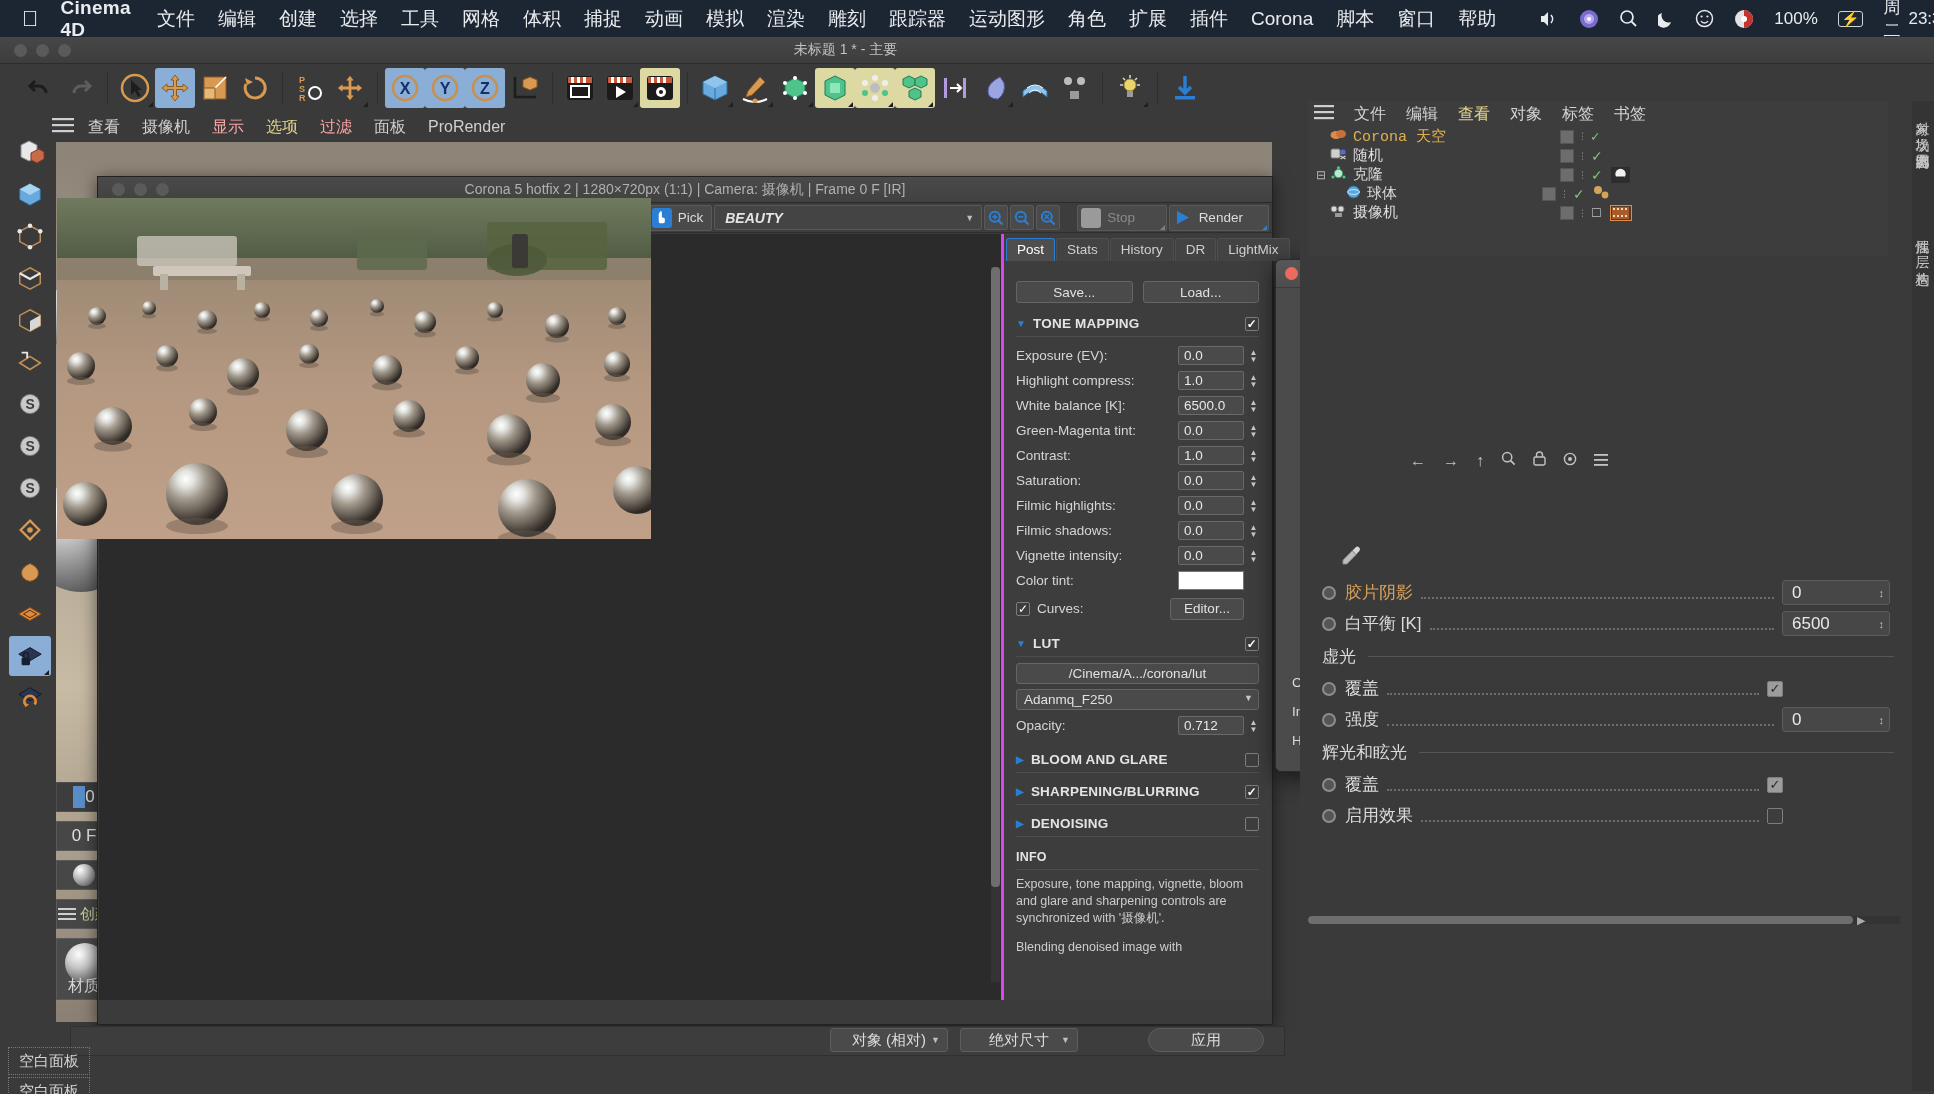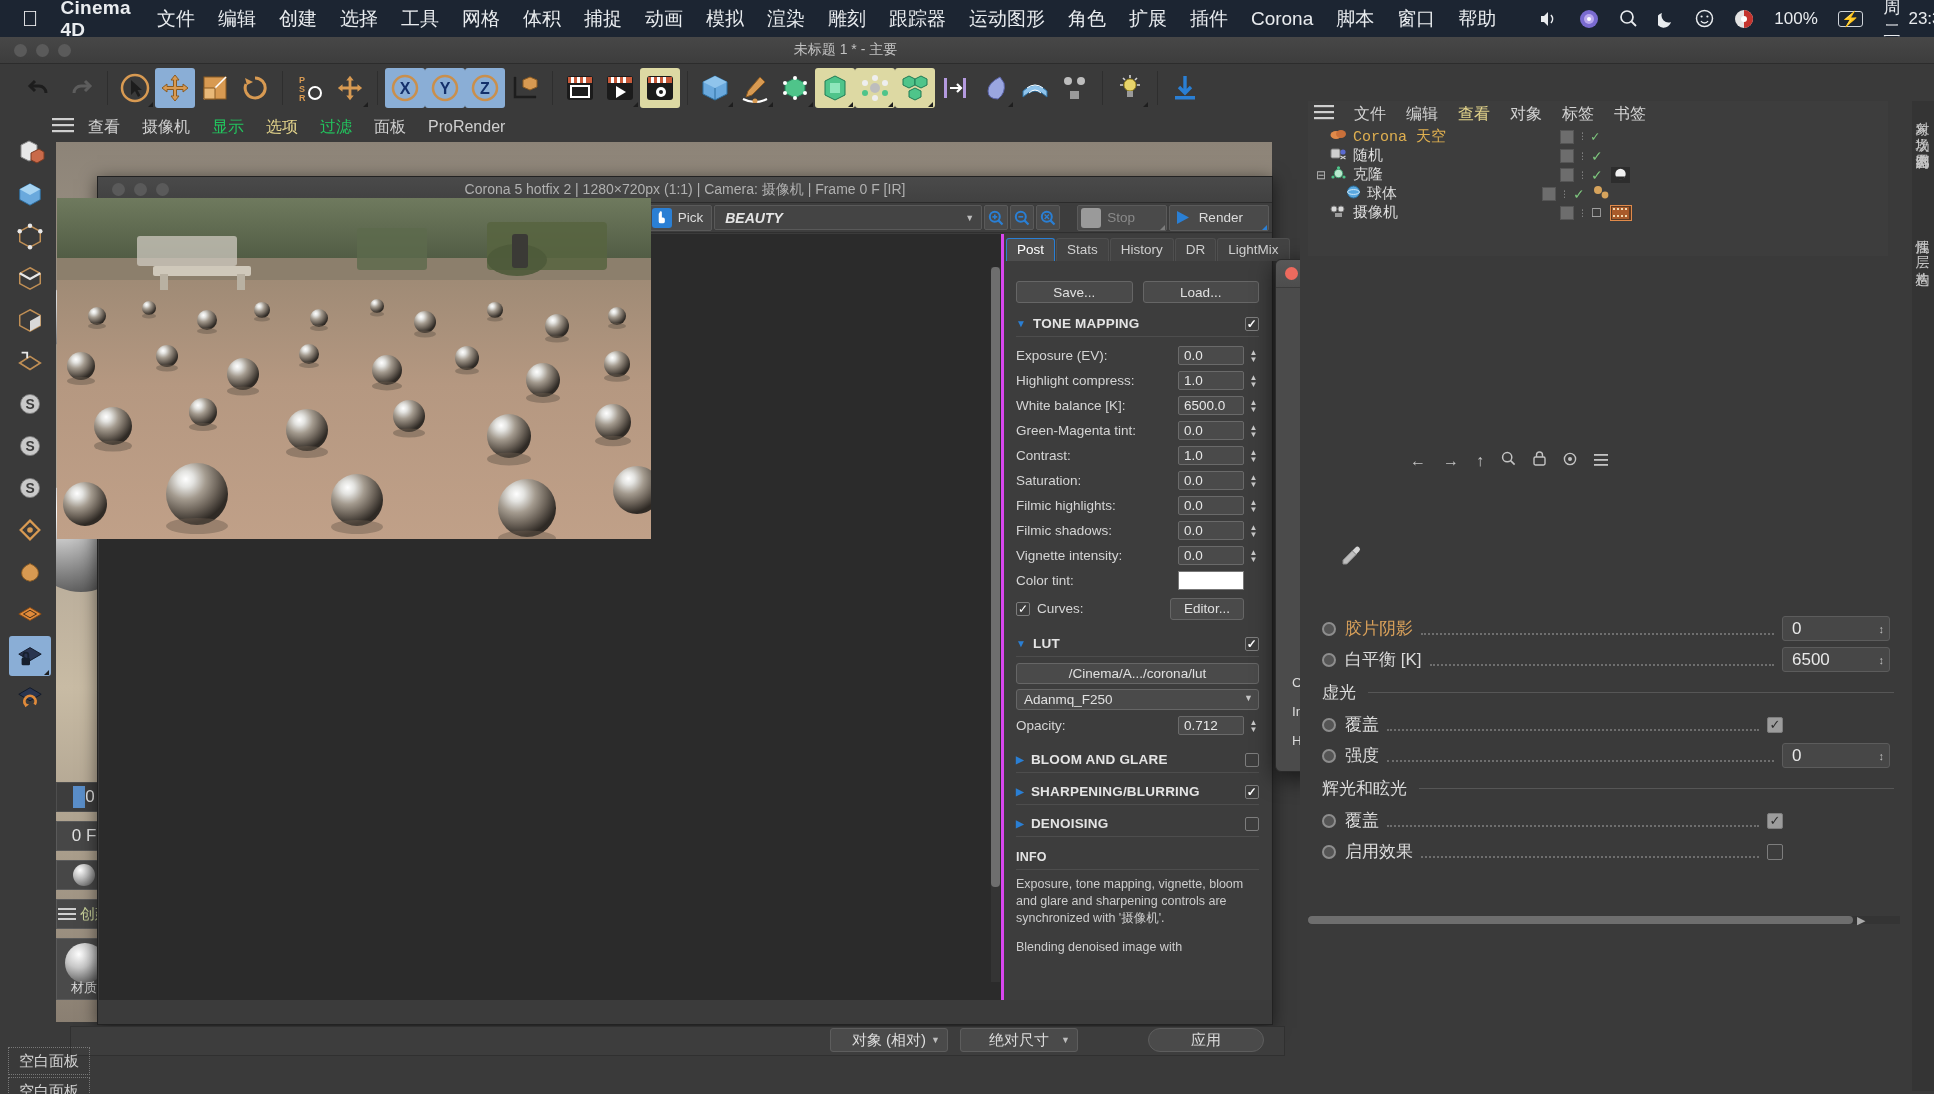--- a/index.html
+++ b/index.html
@@ -60,21 +60,21 @@
   .tbtn.yel { background:#ddd9a3; }
   .tbtn .corner { position:absolute; right:2px; bottom:1px; width:0;height:0;
                   border-left:5px solid transparent; border-bottom:5px solid #1e1e1e; }
 
   
   .vpmenu { position:absolute; left:34px; top:75px; width:1900px; height:30px; background:#3a3a3a;
             display:flex; align-items:center; color:#cfcfcf; font-size:16px; }
   .vpmenu .hm { margin:0 14px 0 18px; }
   .vpmenu .vm { margin-right:22px; }
   .vpmenu .vm.hl { color:#e0d18a; }
-  .vpmenu .vm.dim { color:#22c55e; }
+  .vpmenu .vm.dim { color:#fca5a5; }
 
   
   .rail { position:absolute; left:8px; top:95px; width:44px; height:660px;
           display:flex; flex-direction:column; align-items:center; gap:2px; }
   .rbtn { width:42px; height:40px; border-radius:3px; display:flex; align-items:center; justify-content:center;
           position:relative; }
   .rbtn.act { background:#8aaed6; }
   .rbtn .corner { position:absolute; right:2px; bottom:1px; width:0;height:0;
                   border-left:5px solid transparent; border-bottom:5px solid #1e1e1e;}
 
@@ -634,21 +634,21 @@
         <svg width="18" height="12" viewBox="0 0 18 12">
             <rect y="0" width="18" height="2" fill="#cfcfcf"></rect>
             <rect y="5" width="18" height="2" fill="#cfcfcf"></rect>
             <rect y="10" width="18" height="2" fill="#cfcfcf"></rect>
           </svg>
         <span style="color:#c9d39a;font-size:15px;">创建</span>
       </div>
       <div style="position:relative;width:56px;height:62px;background:#4a4a4a;border:1px solid #5a5a5a;">
         <div style="position:absolute;left:8px;top:4px;width:40px;height:40px;border-radius:50%;
                     background:radial-gradient(circle at 35% 28%,#fff,#c8c8c8 35%,#2a2a2a 100%);"></div>
-        <div style="position:absolute;bottom:2px;width:100%;text-align:center;color:#d8d8d8;font-size:13px;">材质</div>
+        <div style="position:absolute;bottom:2px;width:100%;text-align:center;color:#d8d8d8;font-size:16px;">材质</div>
       </div>
     </div>
 
     <div class="vfb">
       <div class="vfb-title">
         <div class="traffic">
           <span class="tl"></span>
           <span class="tl"></span>
           <span class="tl"></span>
         </div>
@@ -1236,21 +1236,21 @@
       </div>
 
       <div style="position:absolute;left:40px;top:444px;">
         <svg width="22" height="22" viewBox="0 0 22 22">
             <path d="M15.5 2.5 a2.6 2.6 0 013.7 3.7 L16 9.5 l-3.7-3.7z" fill="#d6d6d6"></path>
             <path d="M12.3 5.8 L3 15.2 V19 h3.8 l9.3-9.4z" fill="#bdbdbd" stroke="#8d8d8d"></path>
           </svg>
       </div>
 
       <div class="attr">
-        <div class="arow" style="margin-top:112px;">
+        <div class="arow" style="margin-top:76px;">
           <span class="radio"></span>
           <span class="al" style="color:#d8a05a;">胶片阴影</span>
           <span class="leader"></span>
           <span class="afield">
             <span>0</span>
             <span class="sp">↕</span>
           </span>
           <span style="width:18px"></span>
         </div>
         <div class="arow">

